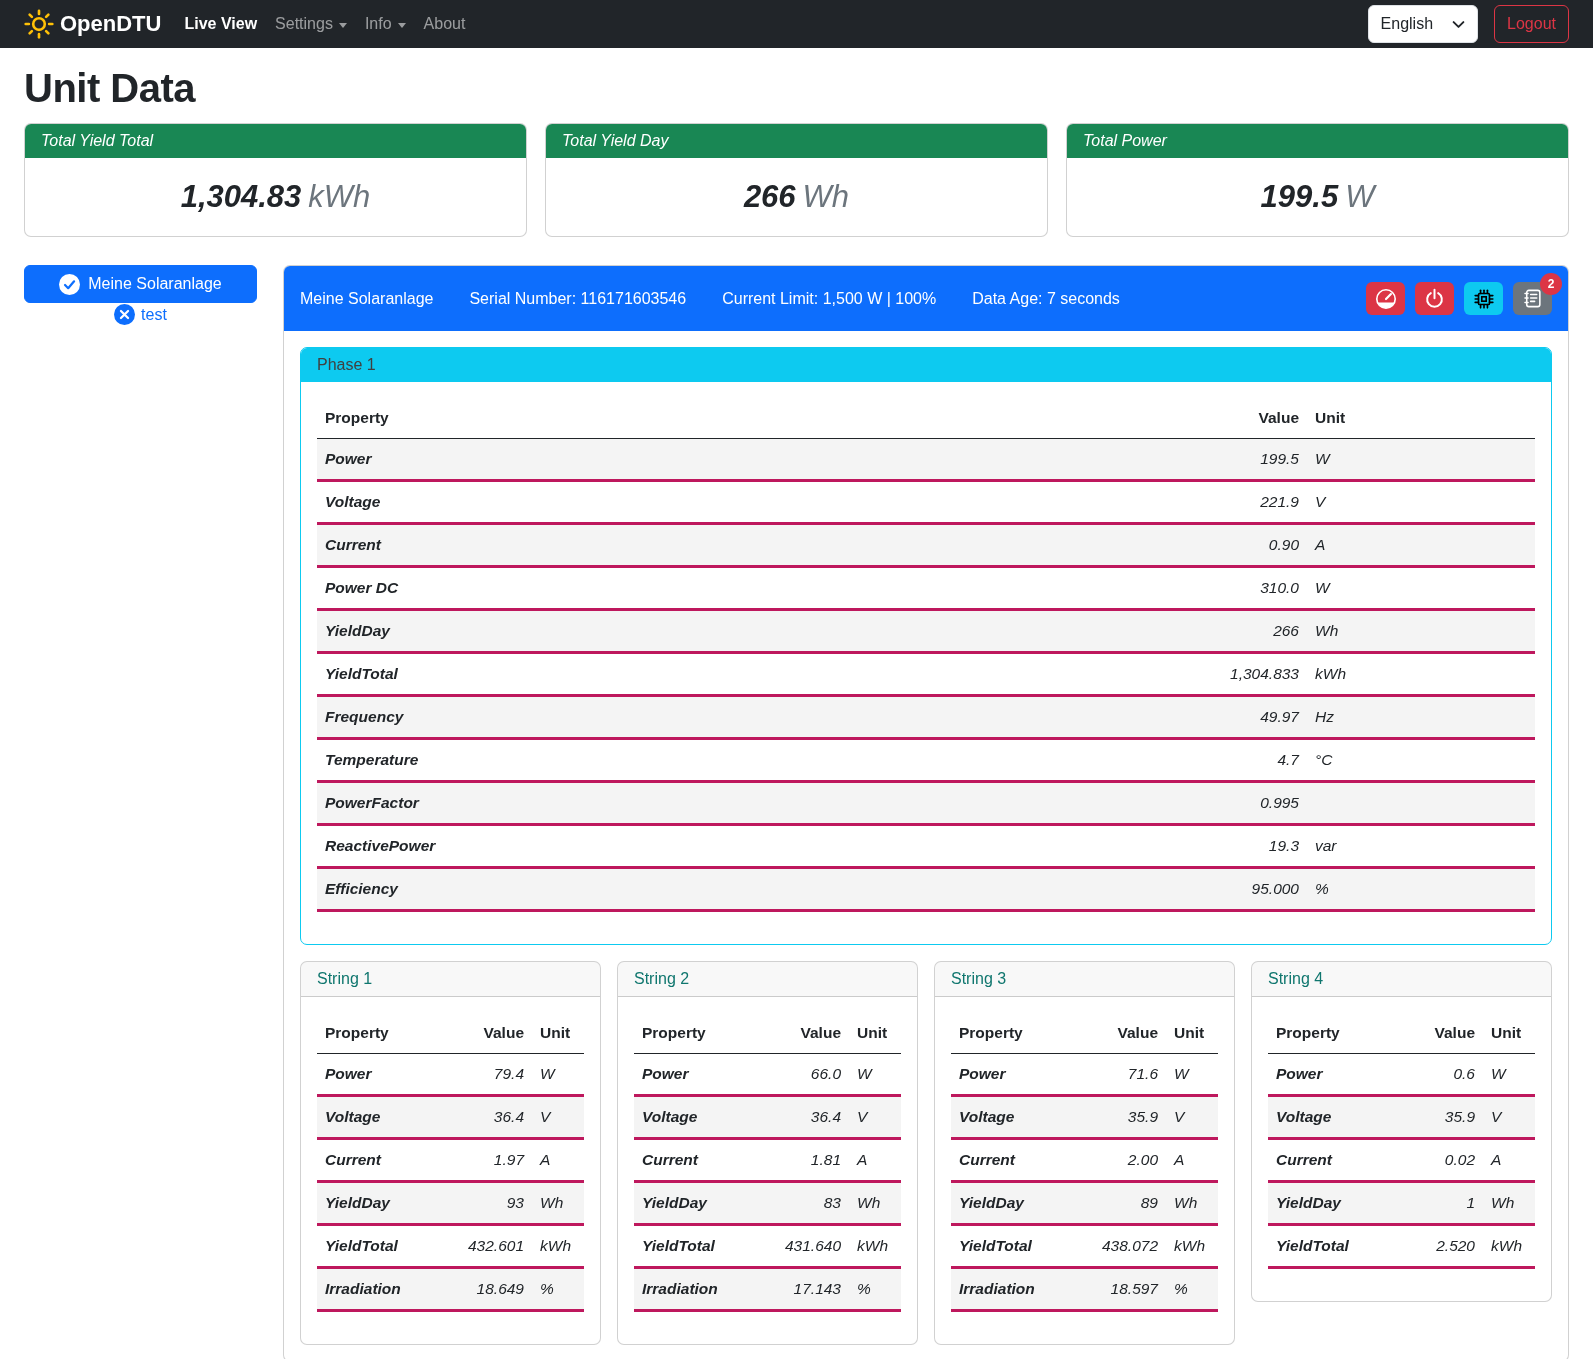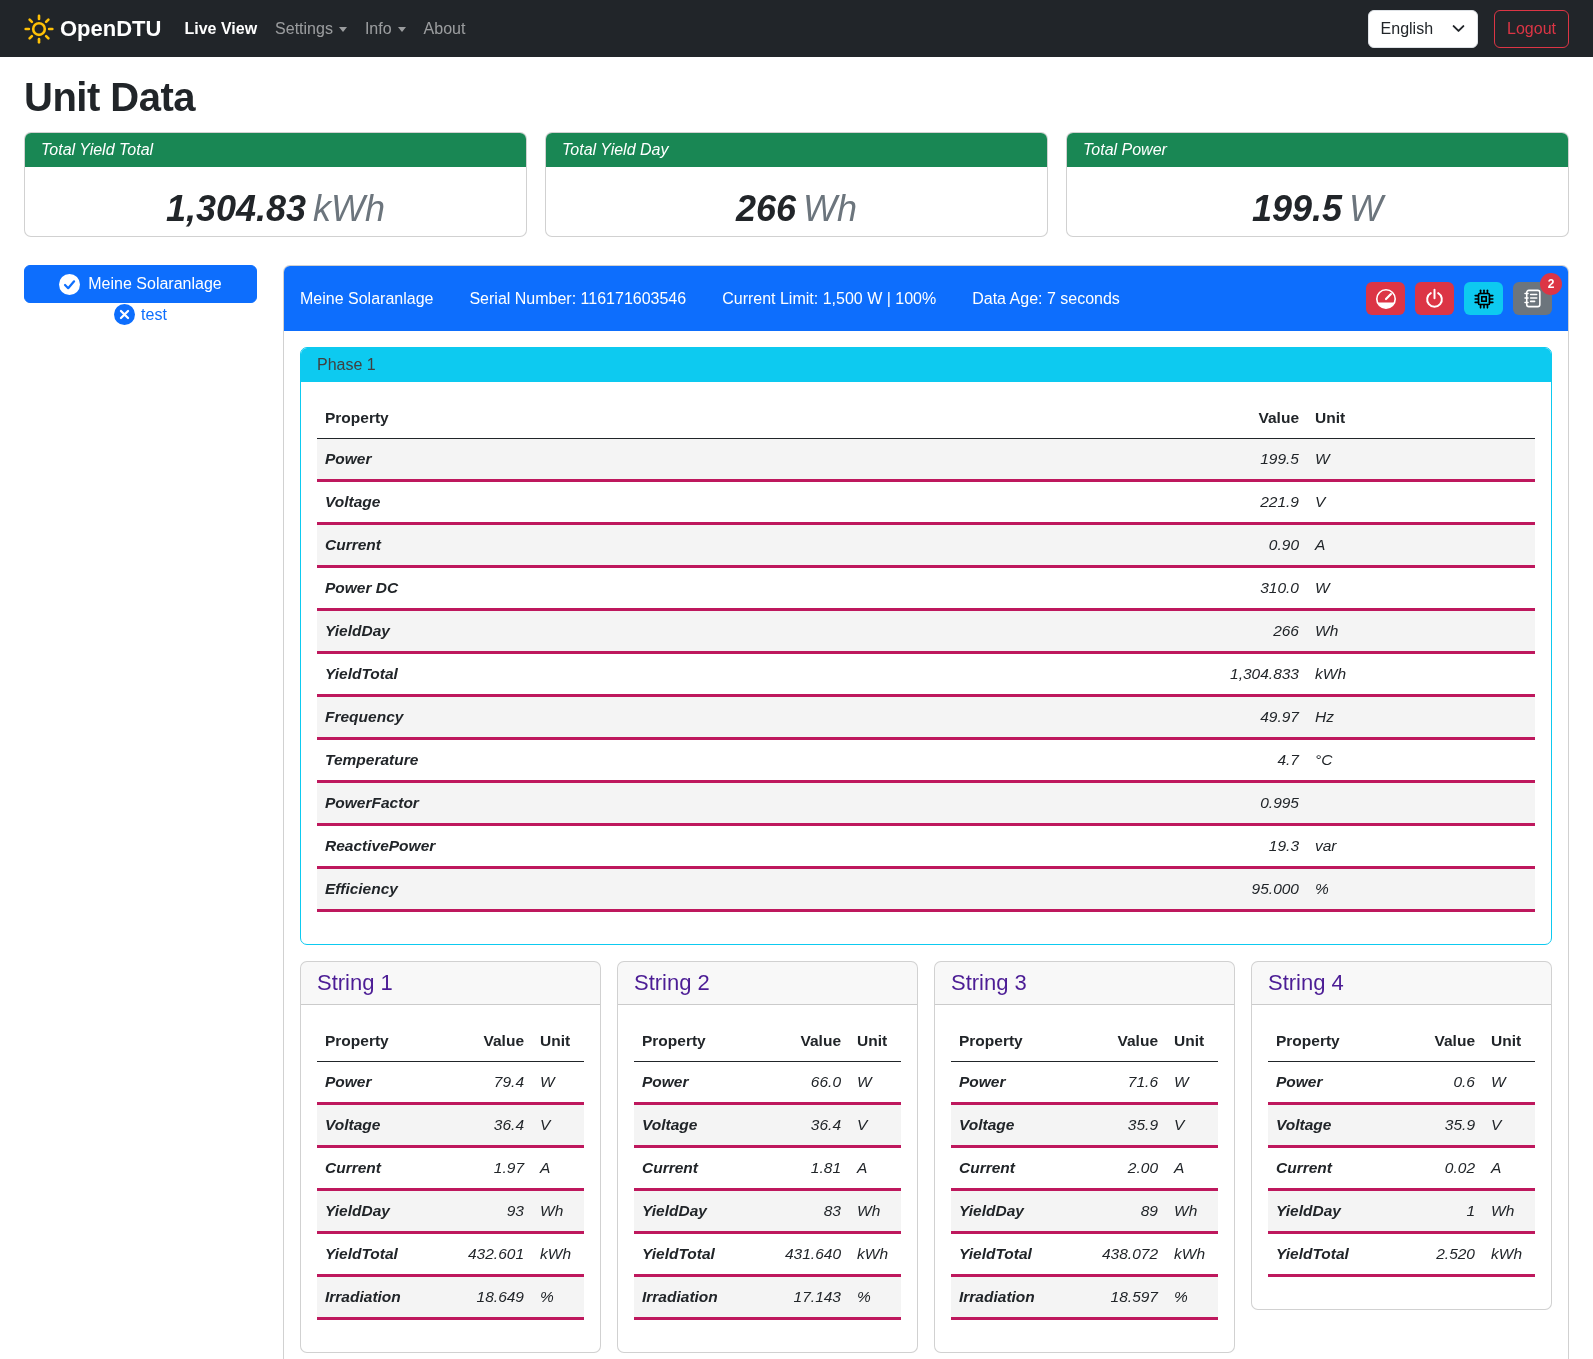--- a/index.html
+++ b/index.html
@@ -1,37 +1,37 @@
 <!DOCTYPE html>
 <html><head>
 <meta charset="utf-8">
 <style>
   * { box-sizing: border-box; margin: 0; padding: 0; }
   html,body { width: 1593px; min-height: 1359px; background:#fff;
     font-family: "Liberation Sans", sans-serif; color:#212529; }
 
   
-  .navbar { height:57px; background:#212529; display:flex; align-items:center; padding:0 24px;justify-content:flex-end; }
+  .navbar { height:48px; background:#212529; display:flex; align-items:center; padding:0 24px;justify-content:flex-end; }
   .brand { display:flex; align-items:center; gap:6px; color:#fff; font-size:22px; font-weight:700; cursor:pointer; }
   .nav-links { display:flex; align-items:center; margin-left:14px; }
   .nav-link { font-size:16px; color:rgba(255,255,255,.55); padding:8px 9px; text-decoration:none; display:flex; align-items:center; gap:6px; cursor:pointer; }
   .nav-link.active { color:#fff; font-weight:600; }
   .caret-down { width:0; height:0; border-left:4.5px solid transparent; border-right:4.5px solid transparent; border-top:5px solid currentColor; display:inline-block; margin-top:2px; }
   .nav-right { margin-left:auto; display:flex; align-items:center; gap:16px; }
   .lang-select { background:#fff; color:#212529; border:1px solid #dee2e6; border-radius:6px; height:38px; padding:0 12px; display:flex; align-items:center; gap:19px; font-size:16px; cursor:pointer; }
   .logout-btn { background:transparent; border:1px solid #dc3545; color:#dc3545; font-size:16px; border-radius:6px; height:38px; padding:0 12px; font-family:inherit; cursor:pointer; }
 
   
   .page { padding:0 24px 30px 24px; }
   h1.page-title { font-size:40px; font-weight:600; letter-spacing:-.5px; margin:18px 0 12px 0; }
 
   .summary-row { display:flex; gap:18px;font-style:italic; }
   .summary-card { flex:1; border:1px solid rgba(0,0,0,.18); border-radius:7px; overflow:hidden; background:#fff; }
   .summary-card .hd { background:#198754; color:#fff; font-size:16px; padding:8px 16px; }
-  .summary-card .bd { padding:6px 16px; text-align:center; font-size:36px;margin-top:15px; }
+  .summary-card .bd { padding:21px 16px; text-align:center; font-size:31px; }
   .summary-card .val { font-weight:600; color:#212529; }
   .summary-card .unit { color:#6c757d; font-weight:500; margin-left:7px; }
 
   .content-row { display:flex; gap:26px; margin-top:28px; align-items:flex-start; }
 
   
   .inv-col { width:233px; flex:none; }
   .inv-select-btn { width:100%; background:#0d6efd; border:1px solid #0d6efd; color:#fff; font-size:16px; font-family:inherit; border-radius:6px; height:38px; display:flex; align-items:center; justify-content:center; gap:8px; cursor:pointer; }
   .inv-alt { margin-top:1px; display:flex; align-items:center; justify-content:center; gap:6px; color:#0d6efd; font-size:16px; cursor:pointer; }
 
@@ -61,21 +61,21 @@
   .data-table td:first-child { font-weight:700; }
   .phase-table th:nth-child(3), .phase-table td:nth-child(3) { width:228px; }
   .phase-table th:nth-child(2) { width:130px; }
   .phase-table tbody tr:nth-child(odd)  { background:rgba(33,37,41,.05); }
   .string-table tbody tr:nth-child(even){ background:rgba(33,37,41,.05); }
   .string-table th:nth-child(3), .string-table td:nth-child(3) { width:52px; }
 
   
   .strings-row { display:flex; gap:16px; margin-top:16px; align-items:flex-start; }
   .string-card { flex:1; border:1px solid rgba(0,0,0,.18); border-radius:7px; background:#fff; overflow:hidden; }
-  .string-card .hd { background:rgba(33,37,41,.03); border-bottom:1px solid rgba(0,0,0,.18); padding:8px 16px; font-size:22px; color:#4c1d95; }
+  .string-card .hd { background:rgba(33,37,41,.03); border-bottom:1px solid rgba(0,0,0,.18); padding:8px 16px; font-size:16px; color:#0f766e; }
   .string-card .bd { padding:16px; }
   .string-card .data-table { margin-bottom:16px; }
 </style>
 </head>
 <body>
 
 <nav class="navbar">
   <div class="brand">
     <span style="display:flex;">
       <svg width="30" height="30" viewBox="0 0 16 16" fill="none" stroke="#ffc107" stroke-width="1.4" stroke-linecap="round">

